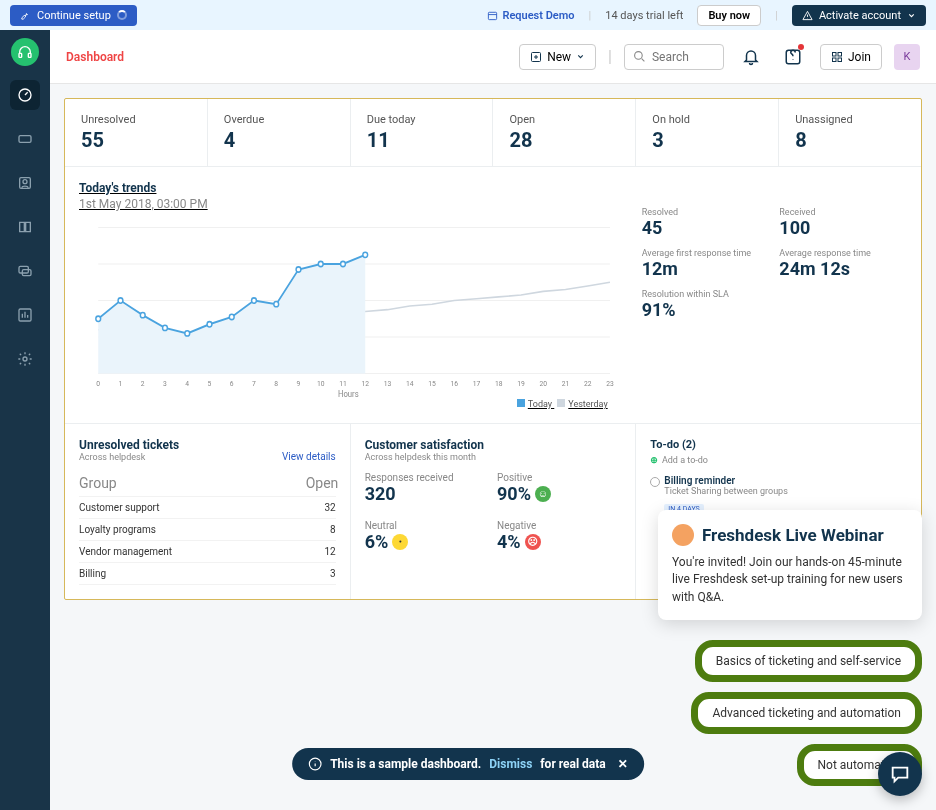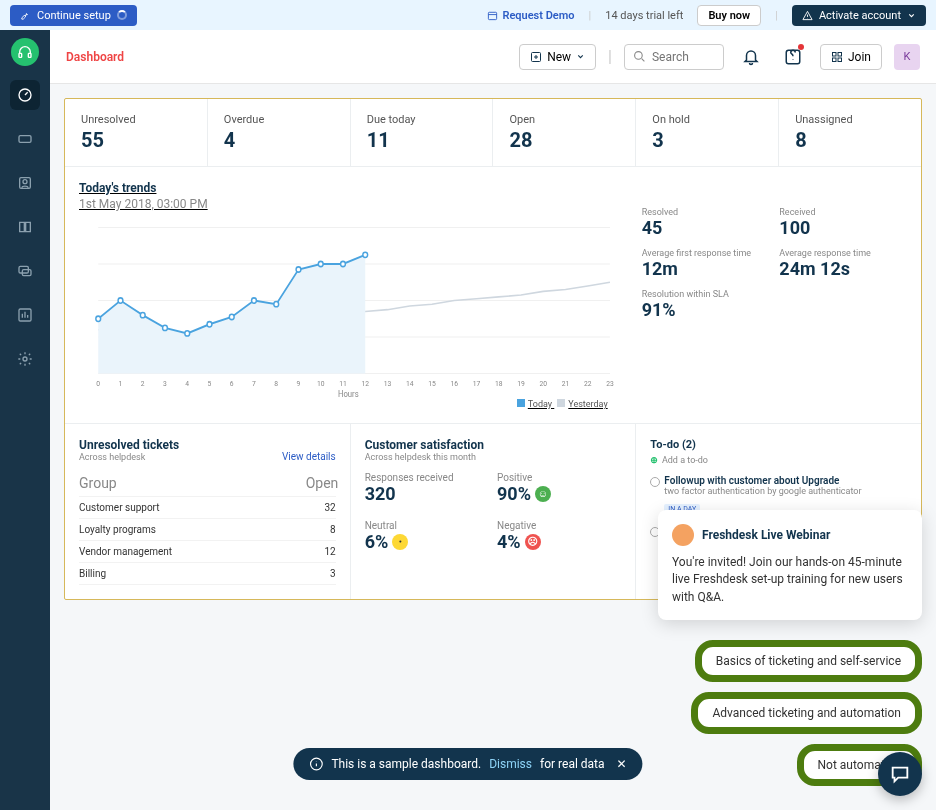--- a/index.html
+++ b/index.html
@@ -84,32 +84,32 @@
 .todo-item { margin-top: 10px; padding-left: 14px; position: relative; }
 .todo-item::before { content: ""; position: absolute; left: 0; top: 2px; width: 8px; height: 8px; border: 1px solid #aaa; border-radius: 50%; }
 .todo-item-title { font-size: 10px; font-weight: 600; color: #12344d; }
 .todo-item-desc { font-size: 9px; color: #888; }
 .todo-badge { font-size: 7px; color: #2c5cc5; background: #e5f1ff; padding: 1px 4px; border-radius: 2px; display: inline-block; margin-top: 2px; }
 
 
 .webinar { position: absolute; right: 14px; top: 510px; width: 264px; background: #fff; border-radius: 8px; box-shadow: 0 4px 18px rgba(0,0,0,0.15); padding: 14px; }
 .webinar-head { display: flex; align-items: center; gap: 8px; margin-bottom: 8px; }
 .webinar-avatar { width: 22px; height: 22px; background: #f4a261; border-radius: 50%; }
-.webinar-title { font-size: 12px; font-weight: 700; color: #12344d; }
+.webinar-title { font-size: 17px; font-weight: 700; color: #12344d; }
 .webinar-body { font-size: 12px; color: #333; line-height: 1.45; }
 
 
 .chips { position: absolute; right: 14px; top: 640px; display: flex; flex-direction: column; align-items: flex-end; gap: 10px; }
 .chip { background: #fff; border: 7px solid #4d7c0f; border-radius: 18px; padding: 7px 14px; font-size: 12px; color: #333; cursor: pointer; }
 
 
 .chat-bubble { position: absolute; right: 14px; bottom: 14px; width: 44px; height: 44px; background: #12344d; border-radius: 22px; display: flex; align-items: center; justify-content: center; color: #fff; cursor: pointer; box-shadow: 0 4px 12px rgba(0,0,0,0.25); }
 
 
-.toast { position: absolute; left: 50%; transform: translateX(-50%); bottom: 30px; background: #12344d; color: #fff; padding: 9px 16px; border-radius: 20px; font-size: 12px; display: flex; align-items: center; gap: 8px; }
+.toast { position: absolute; left: 50%; transform: translateX(-50%); bottom: 30px; background: #12344d; color: #fff; padding: 9px 16px; border-radius: 20px; font-size: 12px; display: flex; align-items: center; gap: 8px; font-weight: bold; }
 .toast .dismiss { color: #8dd3f7; cursor: pointer; }
 .toast .close { cursor: pointer; margin-left: 4px; }
 
 svg { display: block; }
 </style>
 </head>
 <body>
 
 <div class="topbar">
   <div class="continue-setup">
@@ -418,25 +418,20 @@
         </div>
       </div>
 
       <div class="panel">
         <div class="todo-title">To-do (2)</div>
         <div class="add-todo">
             <span class="add-todo-plus">⊕</span>
             <span>Add a to-do</span>
           </div>
         <div class="todo-item">
-          <div class="todo-item-title">Followup with customer about Upgrade</div>
-          <div class="todo-item-desc">two factor authentication by google authenticator</div>
-          <span class="todo-badge">IN A DAY</span>
-        </div>
-        <div class="todo-item">
           <div class="todo-item-title">Billing reminder</div>
           <div class="todo-item-desc">Ticket Sharing between groups</div>
           <span class="todo-badge">IN 4 DAYS</span>
         </div>
       </div>
 
     </div>
   </div>
 </div>
 

